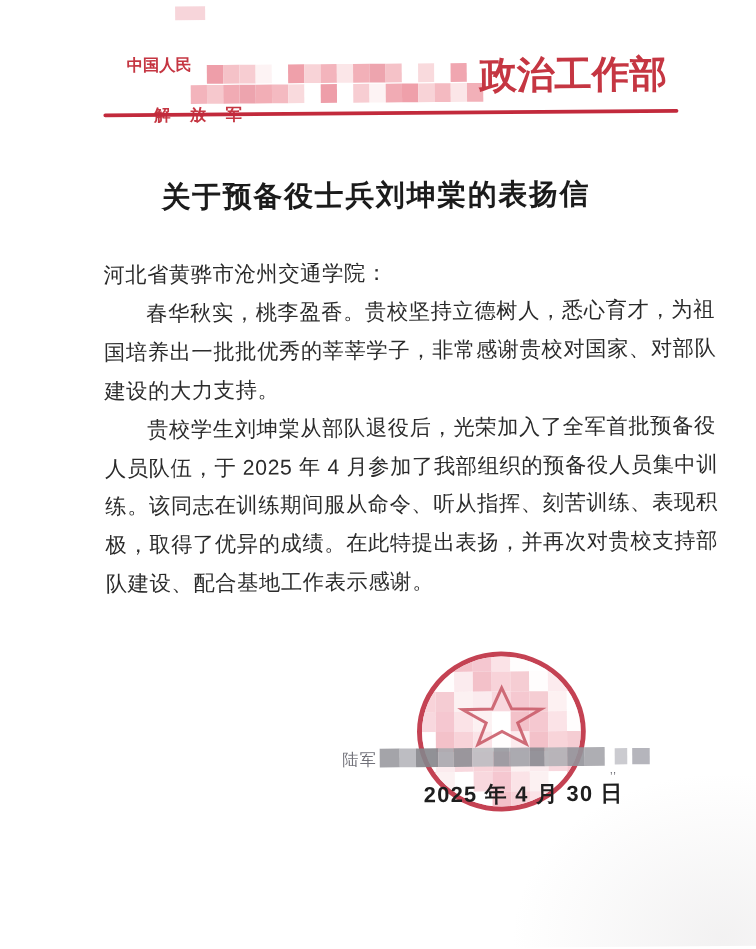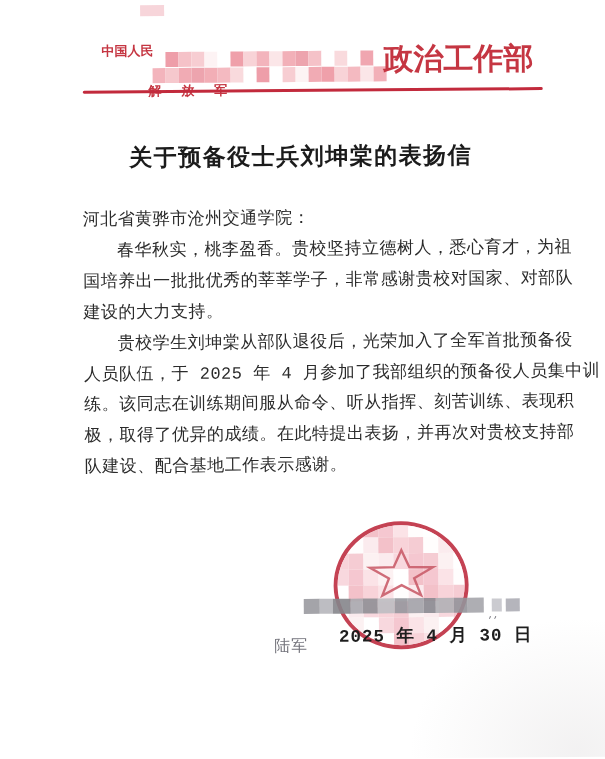--- a/index.html
+++ b/index.html
@@ -1,19 +1,19 @@
 <!DOCTYPE html>
 <html><head>
 <meta charset="utf-8">
 <style>
   html,body{margin:0;padding:0;background:#ffffff;}
   .page{
     position:relative;width:605px;height:759px;background:#ffffff;
     overflow:hidden;
-    font-family:Liberation Mono, monospace;
+    font-family:Liberation Sans, sans-serif;
   }
   .tilt{position:absolute;left:0;top:0;width:605px;height:759px;transform:rotate(-0.45deg);transform-origin:50% 50%;}
 
   
   .top-redact{position:absolute;left:143px;top:4px;width:24px;height:11px;background:#f3c3ca;opacity:.7;}
 
   
   .org{position:absolute;left:104px;top:41px;color:#c53642;font-weight:bold;
        font-size:13px;line-height:20px;white-space:pre;}
   .org .l2{letter-spacing:6px;}
@@ -37,22 +37,22 @@
   
   .seal{position:absolute;left:332px;top:522px;width:135px;height:128px;
        border:4px solid #c03446;border-radius:50%;box-sizing:border-box;
        overflow:hidden;opacity:.93;z-index:1;}
   .seal-mosaic{position:absolute;left:-4px;top:-4px;width:135px;height:128px;
        display:flex;flex-wrap:wrap;}
   .seal-mosaic .px{width:15px;height:16px;}
   .seal-star{position:absolute;left:-4px;top:-4px;width:135px;height:128px;}
 
   
-  .sig-unit{position:absolute;left:272px;top:599px;font-size:16px;color:#50505a;
-       opacity:.8;letter-spacing:1px;z-index:3;margin-top:37px;}
+  .sig-unit{position:absolute;left:272px;top:599px;font-size:13px;color:#50505a;
+       opacity:.8;letter-spacing:1px;z-index:3;}
   .redact-bar{position:absolute;left:302px;top:599px;height:15px;display:flex;z-index:3;}
   .redact-tail-1{position:absolute;left:490px;top:600px;width:10px;height:13px;background:#c2c2c8;opacity:.85;z-index:3;}
   .redact-tail-2{position:absolute;left:504px;top:600px;width:14px;height:13px;background:#a8a8b0;opacity:.85;z-index:3;}
   .tail-dots{position:absolute;left:486px;top:612px;font-size:9px;color:#6a6a72;z-index:3;}
 
   .date{position:absolute;left:337px;top:624px;font-size:17.5px;font-weight:bold;
        color:#1e1e1e;letter-spacing:1px;z-index:4;}
 
   .corner-shade{position:absolute;right:0;bottom:0;width:200px;height:140px;
        background:radial-gradient(ellipse at 85% 95%, rgba(185,180,182,.18), rgba(255,255,255,0) 70%);}

